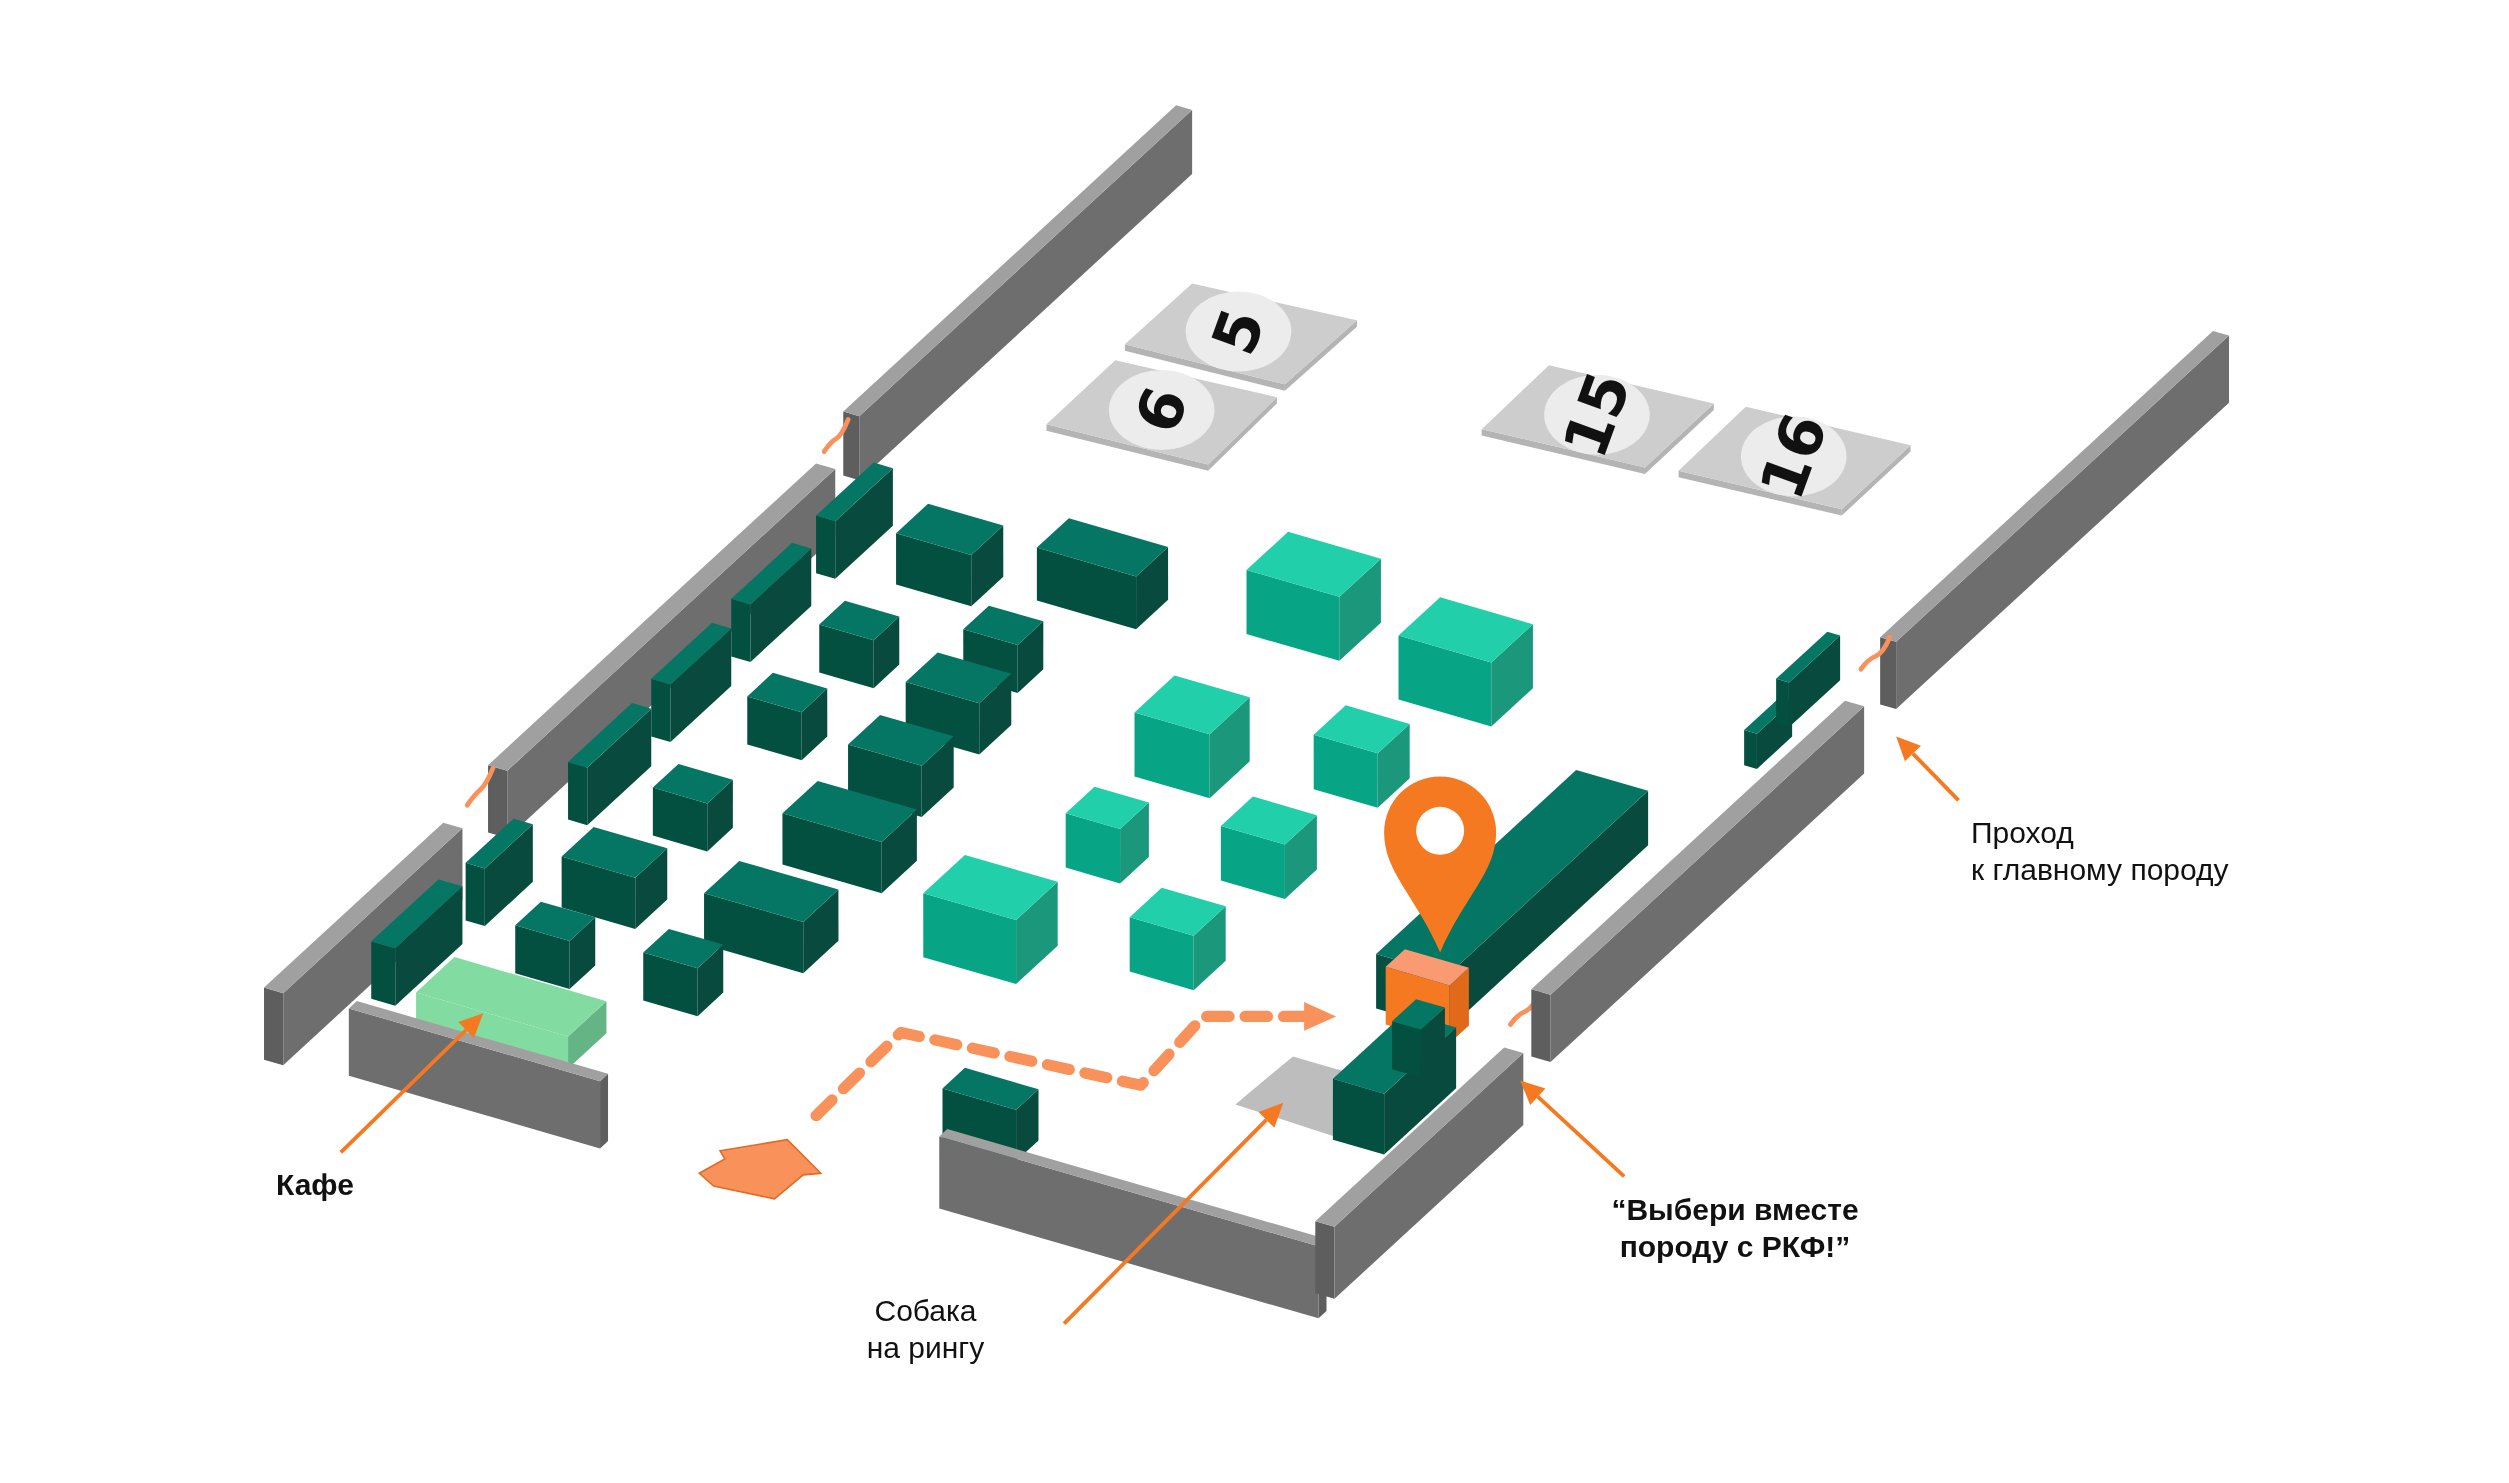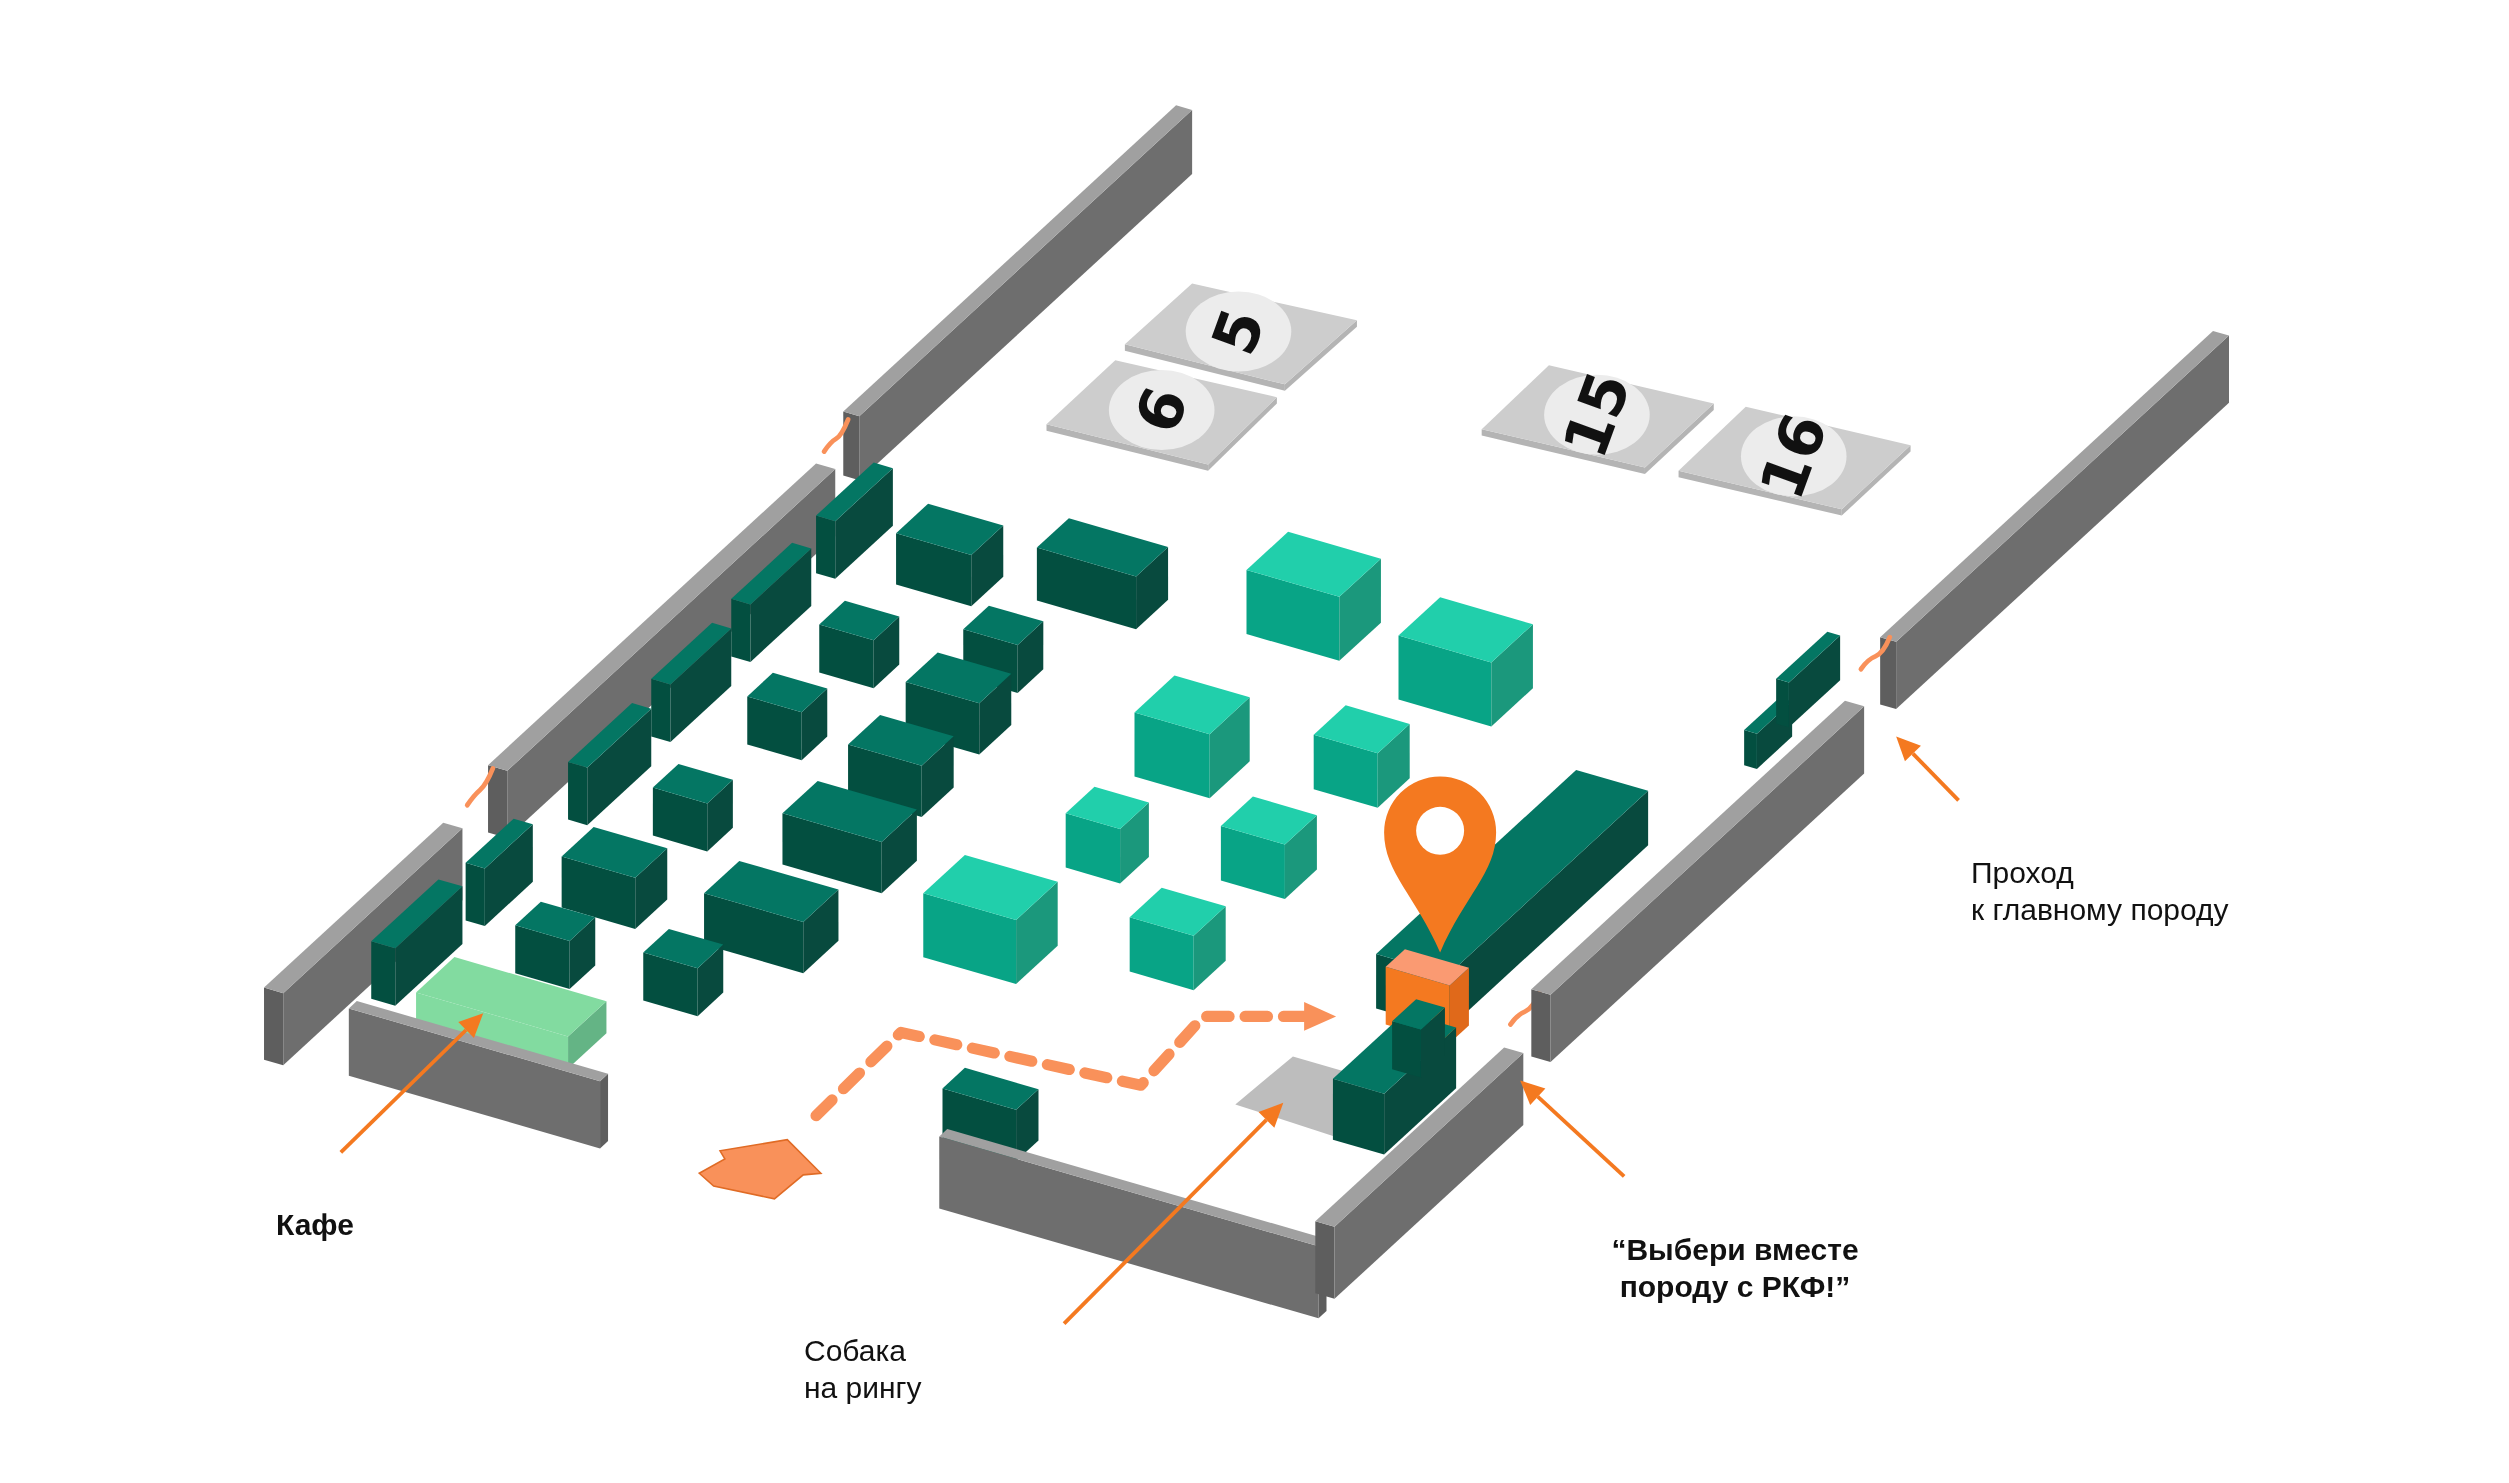--- a/index.html
+++ b/index.html
@@ -1,21 +1,21 @@
 <!DOCTYPE html>
 <html><head>
 <meta charset="utf-8">
 <style>
   html, body { margin: 0; padding: 0; background: #ffffff; }
   body { width: 2509px; height: 1484px; overflow: hidden; position: relative; font-family: "Liberation Sans", "DejaVu Sans", sans-serif; }
   #scene { position: absolute; left: 0; top: 0; width: 2509px; height: 1484px; }
-  .label { position: absolute; color: #111; font-size: 30px; line-height: 37px; font-family: "Liberation Sans", "DejaVu Sans", sans-serif; margin-top: 40px; }
+  .label { position: absolute; color: #111; font-size: 30px; line-height: 37px; font-family: "Liberation Sans", "DejaVu Sans", sans-serif; }
   .label.bold { font-weight: bold; }
   #lbl-cafe { left: 276px; top: 1166px; }
-  #lbl-dog { left: 804px; top: 1292px; width: 243px; text-align: left; }
+  #lbl-dog { left: 804px; top: 1292px; width: 243px; text-align: center; }
   #lbl-breed { left: 1588px; top: 1191px; width: 294px; text-align: center; }
   #lbl-pass { left: 1971px; top: 814px; }
   .station-num { font-family: "DejaVu Sans", sans-serif; font-weight: bold; font-size: 38px; fill: #111; }
 </style>
 </head>
 <body>
 
 <svg id="scene" viewBox="0 0 1568 927" xmlns="http://www.w3.org/2000/svg">
   <g id="layer-tiles">
       <g>

